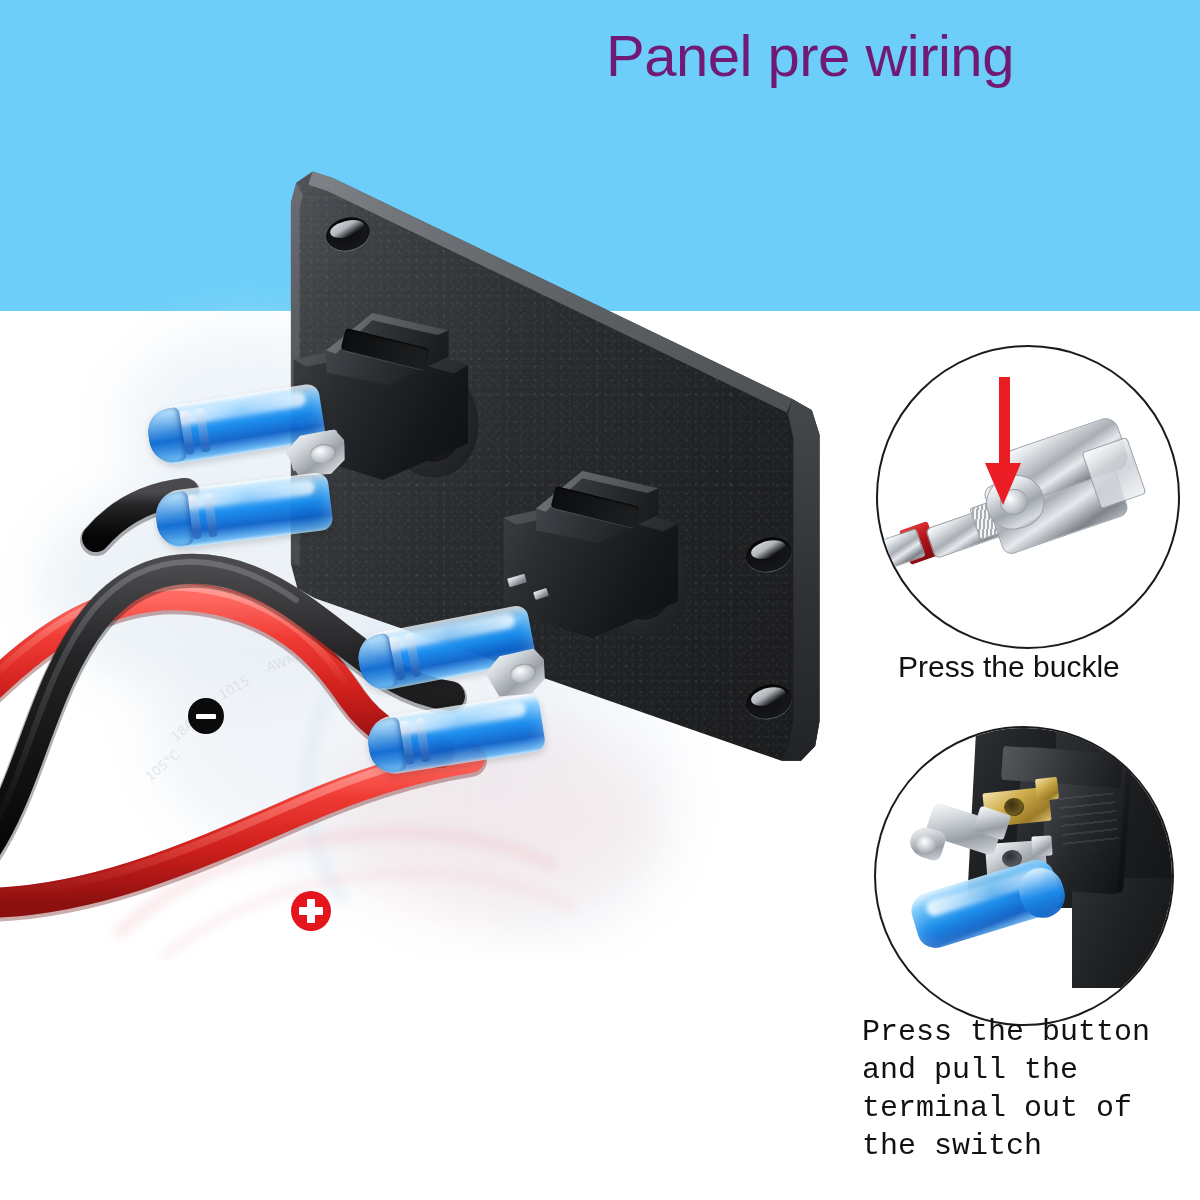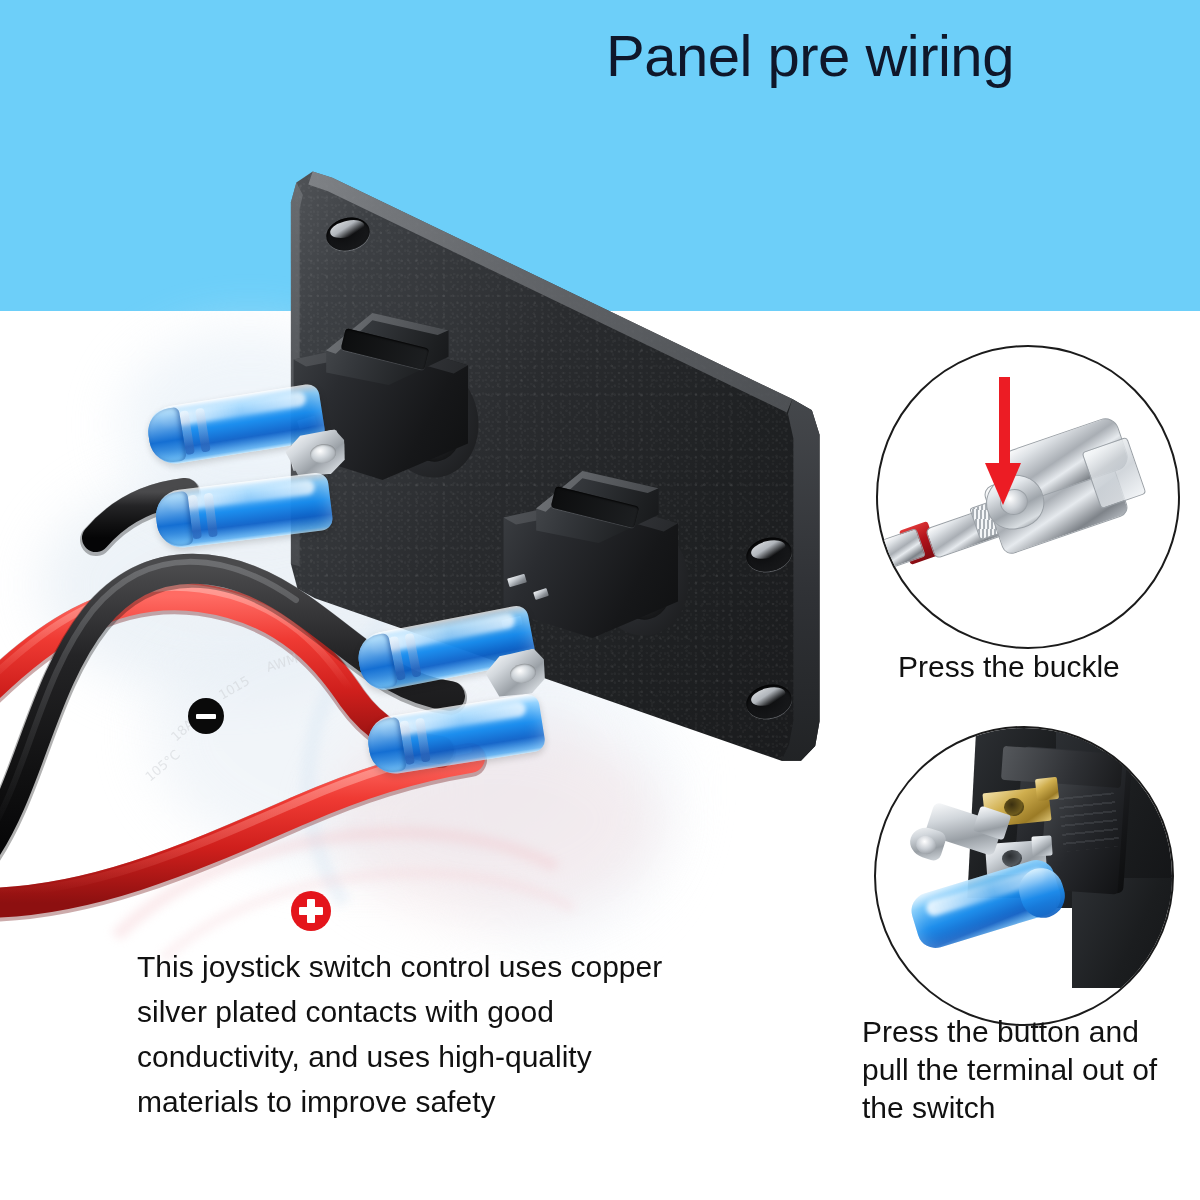--- a/index.html
+++ b/index.html
@@ -29,21 +29,21 @@
     background: #6DCFF9;
   }
   .header-title {
     position: absolute;
     left: 606px;
     top: 24px;
     width: 580px;
     font-size: 58px;
     line-height: 64px;
     font-weight: 400;
-    color: #0f172a;
+    color: #701a75;
     letter-spacing: -0.5px;
     white-space: nowrap;
   }
   .header-body {
     position: absolute;
     left: 608px;
     top: 114px;
     width: 578px;
     font-size: 30px;
     line-height: 40px;
@@ -427,21 +427,21 @@
   .inset-top    { left: 876px; top: 345px; width: 300px; height: 300px; }
   .inset-bottom { left: 874px; top: 726px; width: 296px; height: 296px; }
 
   .inset-caption {
     position: absolute;
     font-size: 30px;
     line-height: 38px;
     color: #111111;
   }
   .cap-top    { left: 898px; top: 648px; width: 290px; }
-  .cap-bottom { left: 862px; top: 1013px; width: 320px; }
+  .cap-bottom { left: 862px; top: 1013px; width: 320px; font-family: Liberation Mono, monospace; }
 
   
   .term-art { position: absolute; left: 0; top: 0; width: 100%; height: 100%; }
   .arrow-down {
     position: absolute;
     left: 118px; top: 30px;
     width: 14px; height: 128px;
   }
   .arrow-shaft {
     position: absolute;
@@ -658,21 +658,20 @@
 
     <div class="badge badge-minus">
       <span class="bar"></span>
     </div>
     <div class="badge badge-plus">
       <span class="vbar"></span>
       <span class="hbar"></span>
     </div>
   </div>
 
-  <div class="desc-left">This joystick switch control uses copper silver plated contacts with good conductivity, and uses high-quality materials to improve safety</div>
 
   <div class="inset inset-top">
     <div class="term-art">
 
       <div class="red-sleeve" style="left:26px; top:178px; width:30px; height:36px; transform: rotate(-19deg);"></div>
       <div class="metal-lug" style="left:8px; top:186px; width:34px; height:28px; border-radius:4px; transform: rotate(-19deg);"></div>
 
       <div class="metal-lug" style="left:50px; top:168px; width:78px; height:30px; border-radius:6px; transform: rotate(-19deg);"></div>
       <div class="metal-lug" style="left:96px; top:156px; width:26px; height:32px; border-radius:3px; transform: rotate(-19deg);
                   background: repeating-linear-gradient(115deg,#f4f6f8 0 2px,#a8aeb4 2px 4px);"></div>

